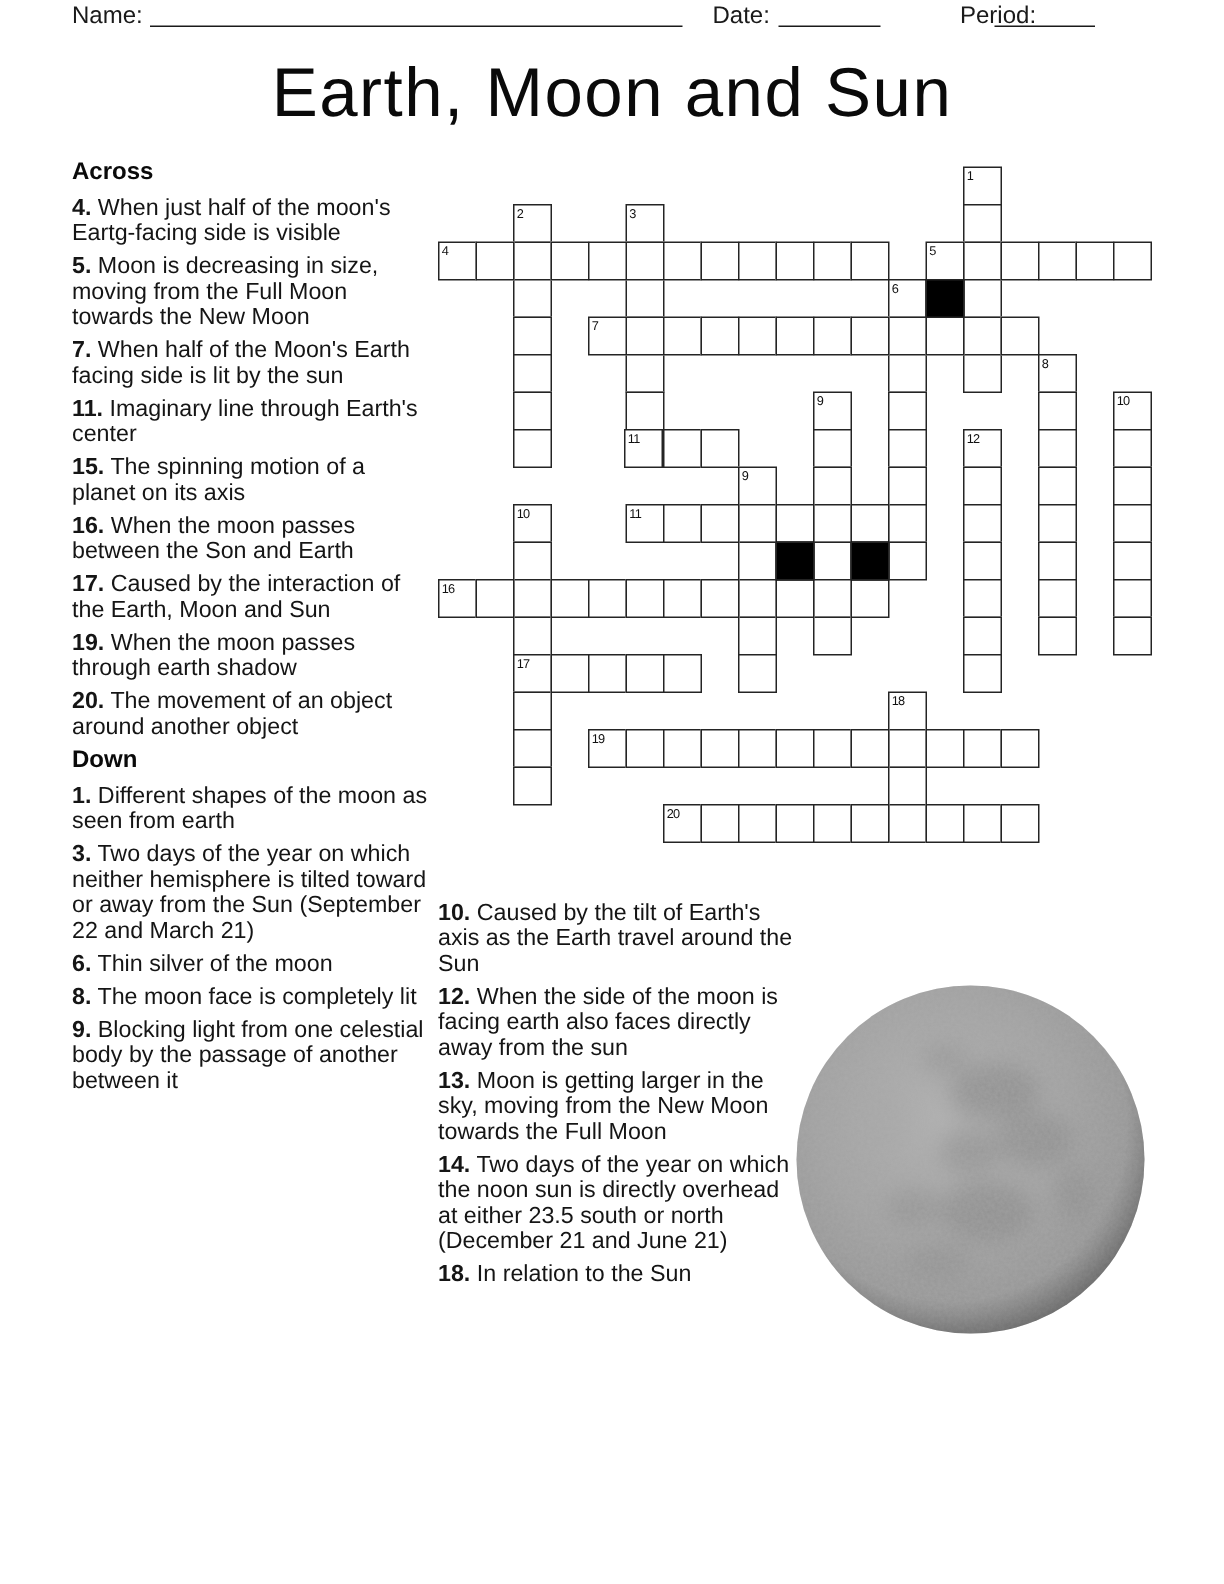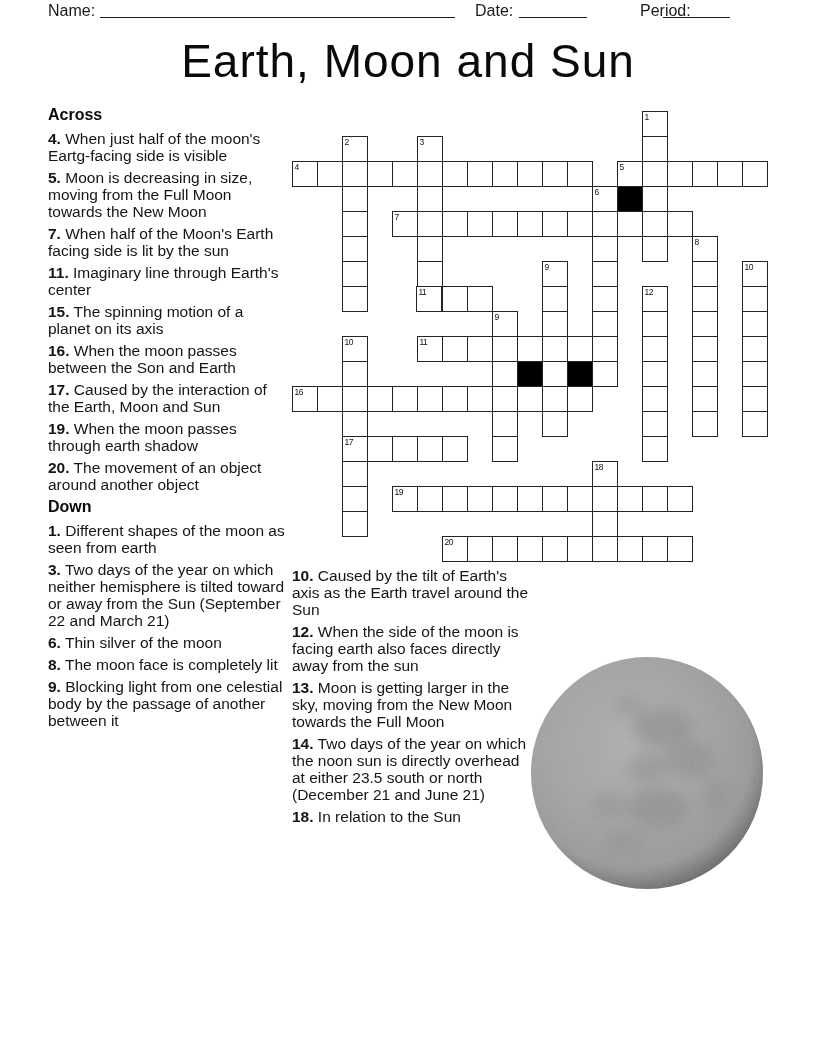--- a/index.html
+++ b/index.html
@@ -11,21 +11,21 @@
   .hdr-label{position:absolute;font-size:16px;color:#1a1a1a;white-space:nowrap;}
   .blank-line{position:absolute;border-bottom:1.7px solid #1a1a1a;height:14px;top:3px;}
   
   .title{
     position:absolute;left:0;top:34px;width:816px;text-align:center;
     font-size:46px;letter-spacing:1px;color:#0a0a0a;font-weight:500;
   }
   
   .clue-col{position:absolute;font-size:15.5px;line-height:17px;color:#151515;}
   .clue-col-left{left:48px;top:106px;width:240px;}
-  .clue-col-mid{left:292px;top:567px;width:242px;}
+  .clue-col-mid{left:292px;top:600px;width:242px;}
   .clue-heading{
     font-size:16px;font-weight:bold;
     margin:0 0 7px 0;color:#0a0a0a;
   }
   .down-heading-left{}
   .clue{margin:0 0 5px 0;}
   .cnum{font-weight:bold;}
   
   .grid{position:absolute;left:0;top:0;width:816px;height:1056px;pointer-events:none;}
   .cell{

